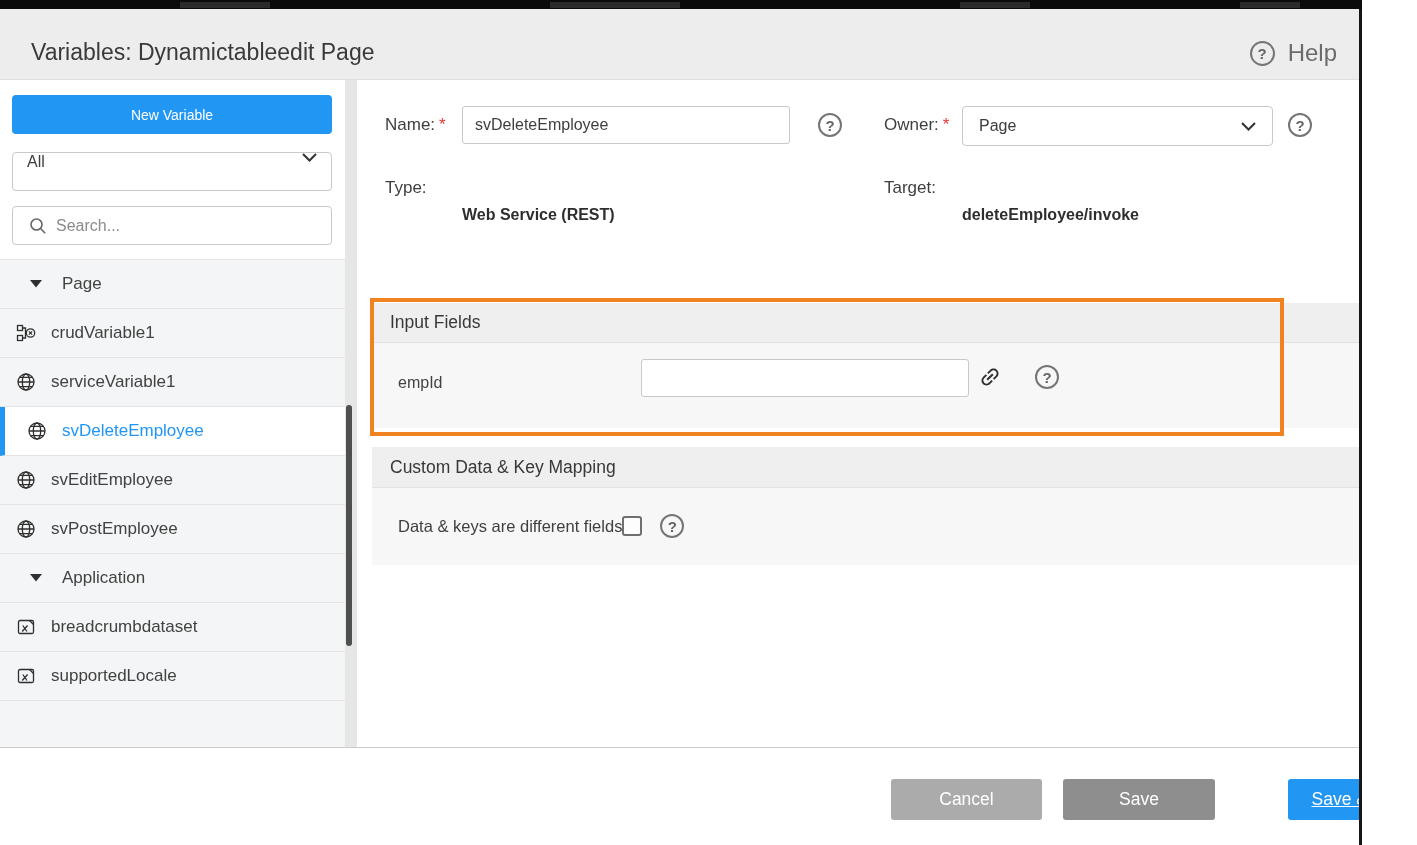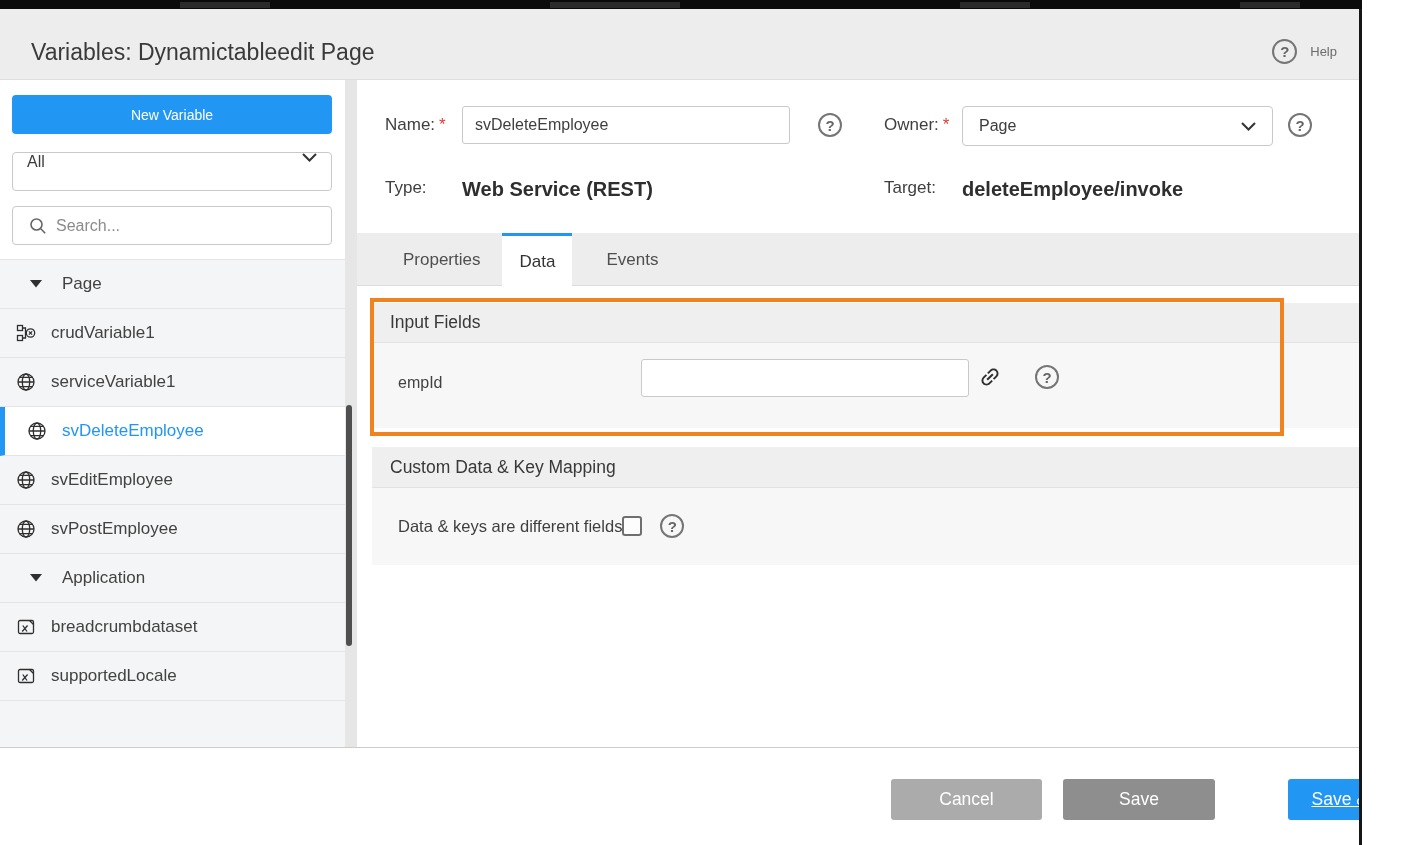--- a/index.html
+++ b/index.html
@@ -9,21 +9,21 @@
   
   .top-strip { position:absolute; left:0; top:0; width:1417px; height:9px; background:#0b0b0b; z-index:50; }
   .top-strip .frag { position:absolute; top:2px; height:6px; background:#2b2b2b; }
   .right-strip { position:absolute; right:0; top:9px; width:3px; height:836px; background:#161616; z-index:50; }
 
   
   .modal-header { position:absolute; left:0; top:9px; width:1417px; height:71px; background:#ededed; border-bottom:1px solid #dedede; }
   .modal-title { position:absolute; left:31px; top:30px; font-size:23px; color:#3a3a3a; }
   .header-help { position:absolute; right:80px; top:30px; display:flex; align-items:center; gap:13px; cursor:pointer; }
   .header-help .help-circle { width:25px; height:25px; }
-  .header-help-label { font-size:13px; color:#6b6b6b; }
+  .header-help-label { font-size:24px; color:#6b6b6b; }
 
   .help-circle { display:inline-flex; align-items:center; justify-content:center;
     width:24px; height:24px; border:2px solid #757575; border-radius:50%;
     color:#656565; font-size:15px; font-weight:700; background:transparent; flex:none; }
 
   
   .sidebar { position:absolute; left:0; top:80px; width:345px; height:667px; background:#ffffff; }
   .new-variable-btn { position:absolute; left:12px; top:15px; width:320px; height:39px;
     background:#2196F3; color:#fff; font-size:14px; border:none; border-radius:4px; cursor:pointer; }
   .filter-select { position:absolute; left:12px; top:72px; width:320px; height:39px; background:#fff;
@@ -47,21 +47,21 @@
   .var-row.selected { background:#fff; border-left:5px solid #2196F3; padding-left:22px; }
   .var-row.selected .rlabel { color:#2196F3; }
 
   .side-divider { position:absolute; left:345px; top:80px; width:12px; height:667px; background:#e6e6e6; }
   .scroll-thumb { position:absolute; left:1px; top:325px; width:6px; height:241px; background:#4f4f4f; border-radius:3px; }
 
   
   .main { position:absolute; left:357px; top:80px; width:1060px; height:667px; background:#fff; }
   .flabel { position:absolute; font-size:17px; color:#3f3f3f; }
   .req { color:#E53935; margin-left:4px; }
-  .fvalue { position:absolute; font-size:20px; font-weight:700; color:#2e2e2e; }
+  .fvalue { position:absolute; font-size:16px; font-weight:700; color:#2e2e2e;margin-top:28px; }
   .text-input { border:1px solid #c9c9c9; border-radius:3px; background:#fff; font-size:16px; color:#3f3f3f;
     padding:0 12px; outline:none; font-family:"Liberation Sans", sans-serif; }
   #name-input { position:absolute; left:105px; top:26px; width:328px; height:38px; }
   .owner-select { position:absolute; left:605px; top:26px; width:311px; height:40px; background:#fff;
     border:1px solid #c9c9c9; border-radius:4px; display:flex; align-items:center; padding:0 16px;
     font-size:16px; color:#3d3d3d; cursor:pointer; }
   .owner-select .chev { margin-left:auto; }
 
   
   .tabbar { position:absolute; left:0; top:153px; width:1053px; height:53px; background:#ededed;
@@ -262,25 +262,20 @@
       </span>
     </div>
     <span class="help-circle" style="position:absolute; left:931px; top:33px;">?</span>
 
     <div class="flabel" style="left:28px; top:98px;">Type:</div>
     <div class="fvalue" style="left:105px; top:98px;">Web Service (REST)</div>
 
     <div class="flabel" style="left:527px; top:98px;">Target:</div>
     <div class="fvalue" style="left:605px; top:98px;">deleteEmployee/invoke</div>
 
-    <div class="tabbar">
-      <div class="tab">Properties</div>
-      <div class="tab active">Data</div>
-      <div class="tab last">Events</div>
-    </div>
 
     <div class="panel" id="input-fields-panel">
       <div class="panel-header">
         <span class="panel-title">Input Fields</span>
         <span class="help-circle">?</span>
       </div>
       <div class="panel-body">
         <span id="empid-label">empId</span>
         <input id="empid-input" class="text-input" type="text" value="" style="">
         <button class="link-btn">

